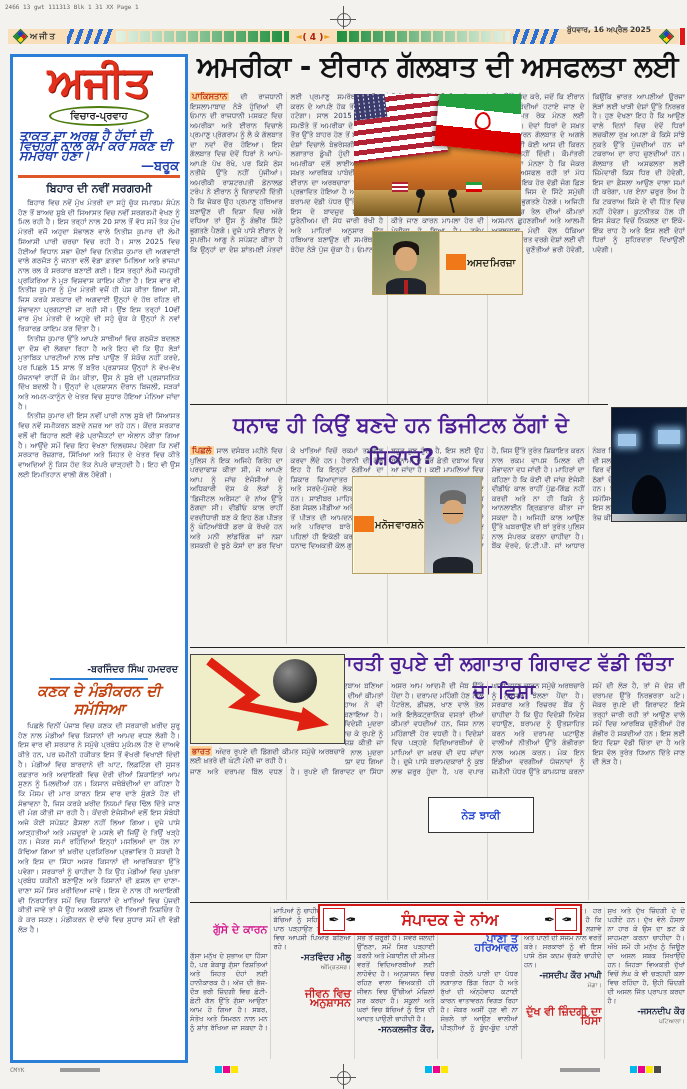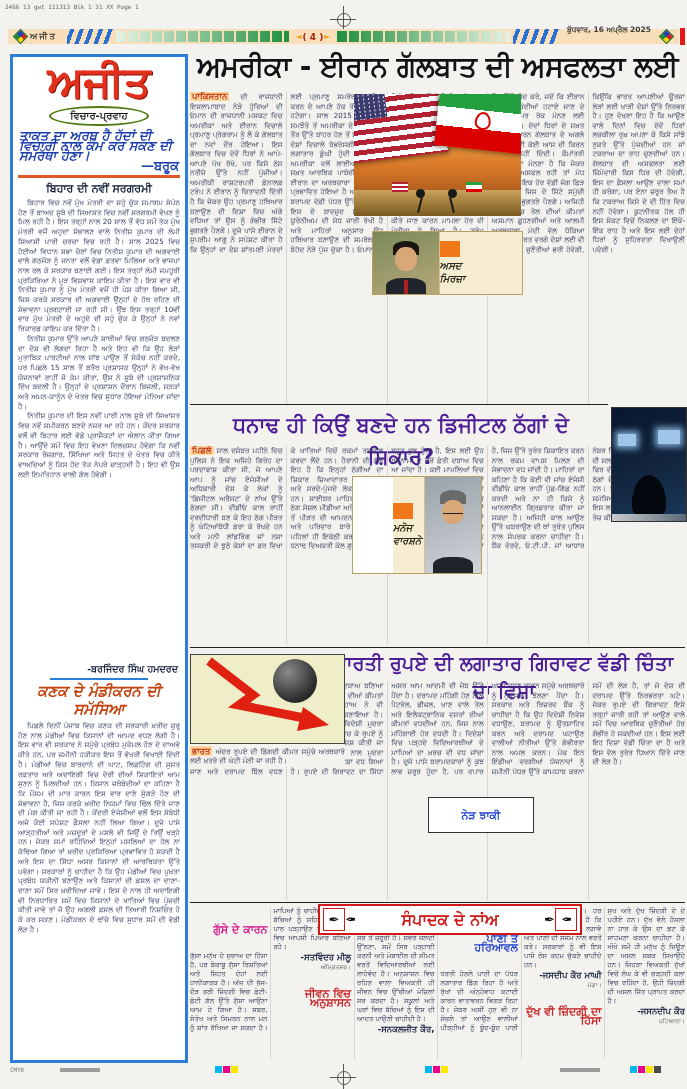--- a/index.html
+++ b/index.html
@@ -75,21 +75,21 @@
   .card1{left:372px;top:231px;width:149px;height:62px;}
   .card2{left:352px;top:476px;width:128px;height:96px;flex-direction:row-reverse;}
   .photo{position:relative;flex:0 0 44%;background:linear-gradient(160deg,#7a8a5a,#b8a878);overflow:hidden;}
   .photo2{background:linear-gradient(160deg,#9aa2aa,#cfd4d8);}
   .photo .hair{position:absolute;left:50%;top:14%;width:26px;height:14px;margin-left:-13px;border-radius:50% 50% 0 0;background:#1c1410;}
   .photo2 .hair{background:#6a6a6a;}
   .photo .face{position:absolute;left:50%;top:24%;width:22px;height:24px;margin-left:-11px;border-radius:46%;background:#d8a878;}
   .photo .glasses{position:absolute;left:50%;top:38%;width:20px;height:5px;margin-left:-10px;border-top:1.5px solid #222;}
   .photo .suit{position:absolute;left:50%;bottom:-4px;width:40px;height:20px;margin-left:-20px;border-radius:40% 40% 0 0;background:#20242c;}
   .photo .tie{position:absolute;left:50%;bottom:0;width:4px;height:14px;margin-left:-2px;background:#b02020;}
-  .nameplate{flex:1 1 auto;background:#f6ecd2;border-left:1px solid #d8c088;display:flex;flex-direction:column;justify-content:center;gap:1px;font-style:italic;}
+  .nameplate{flex:1 1 auto;background:#f6ecd2;border-left:1px solid #d8c088;display:flex;flex-direction:row;align-items:center;justify-content:center;gap:1px;}
   .card2 .nameplate{border-left:none;border-right:1px solid #d8c088;margin-left:40px;}
   .orange-sq{width:20px;height:16px;background:#f07818;margin-bottom:2px;}
   .aname{font-size:10px;font-weight:bold;color:#2a2a1a;line-height:12px;}
   .hacker-img{position:absolute;left:611px;top:407px;width:74px;height:113px;border:1px solid #333;background:linear-gradient(160deg,#0a1630,#12263e 55%,#1a3a5c);overflow:hidden;z-index:5;}
   .hacker-img .glow{position:absolute;background:#9fc6e8;box-shadow:0 0 6px 3px rgba(150,200,240,.8);}
   .g1{left:6px;top:26px;width:18px;height:12px;} .g2{right:6px;top:22px;width:22px;height:14px;}
   .hood{position:absolute;left:50%;bottom:6px;width:34px;height:40px;margin-left:-17px;border-radius:50% 50% 20% 20%/70% 70% 20% 20%;background:#05080f;}
   .deskline{position:absolute;left:0;bottom:0;width:100%;height:7px;background:linear-gradient(90deg,#c8ccd0,#5a6a78);}
   .rupee-block{position:absolute;left:190px;top:654px;width:155px;background:#f3f2ef;z-index:5;}
   .rupee-img{position:relative;width:153px;height:88px;border:1px solid #444;background:#efeec9;overflow:hidden;}

